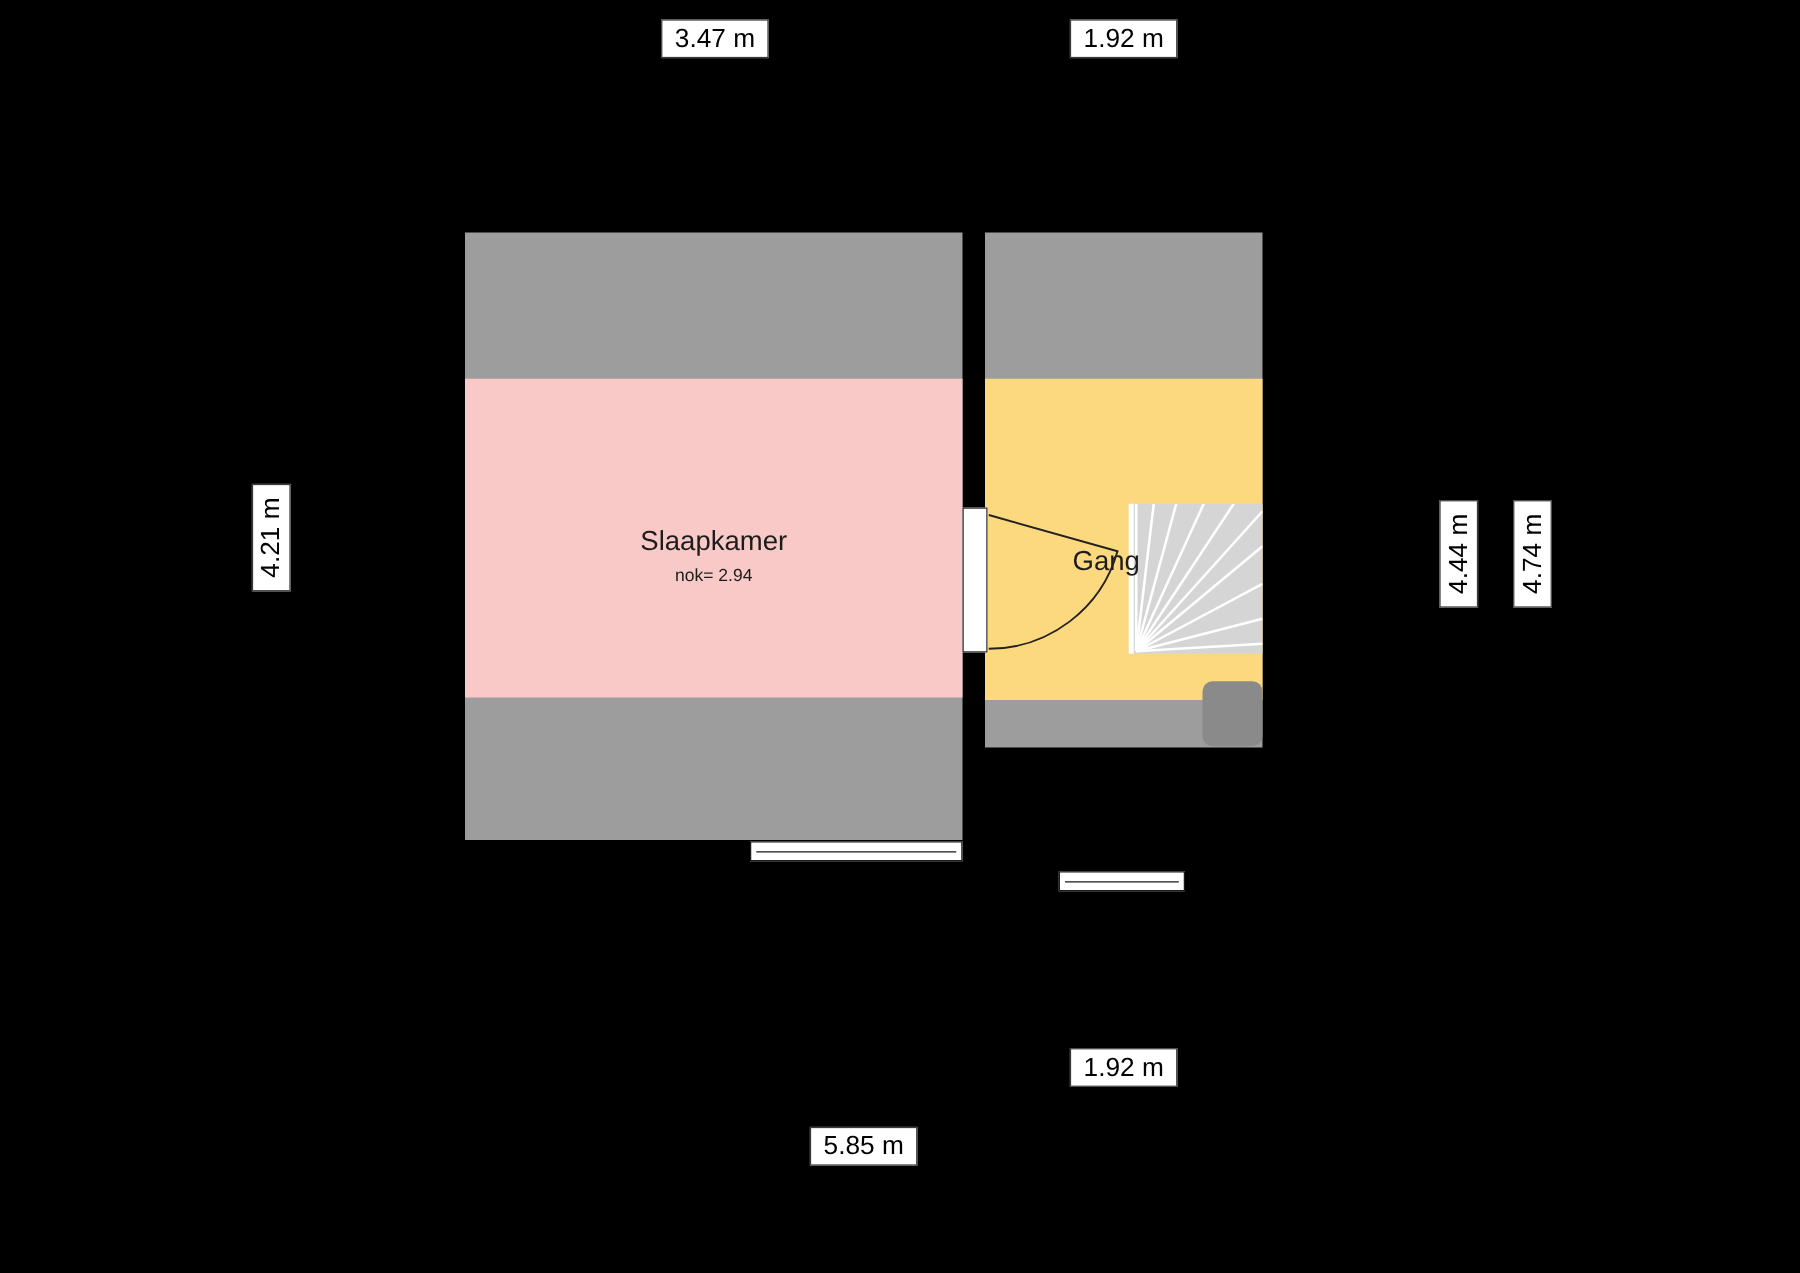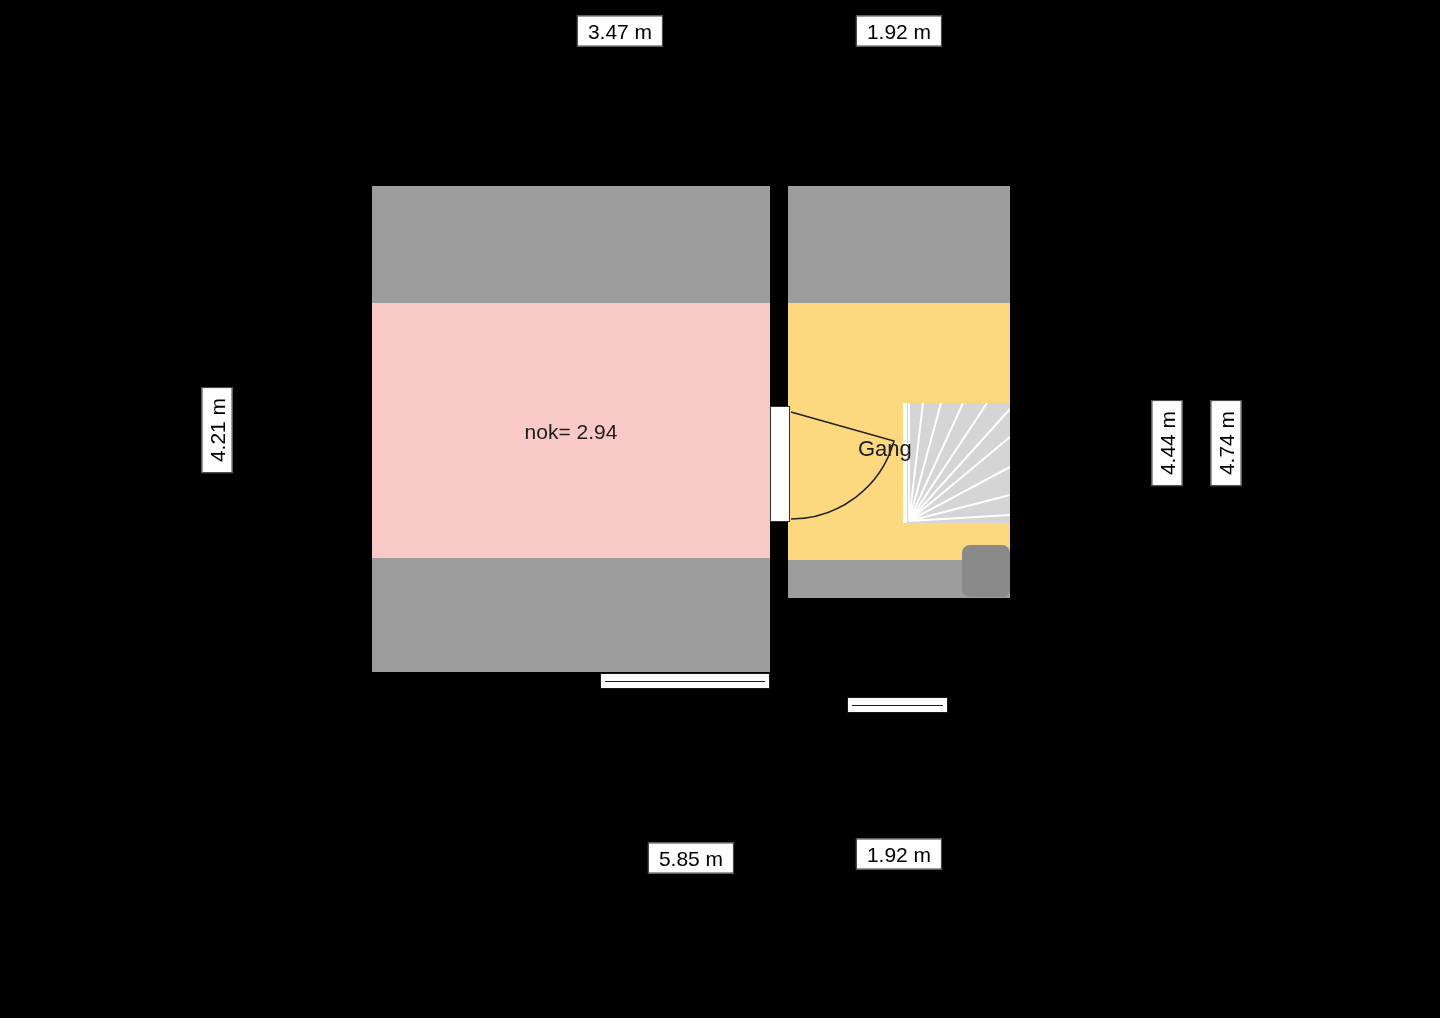--- a/index.html
+++ b/index.html
@@ -25,21 +25,21 @@
   .floor-slaapkamer { top: 117px; height: 255px; background: #f8c9c7; }
   .floor-gang       { top: 117px; height: 257px; background: #fcd87e; }
 
   .room-label {
     position: absolute;
     color: #1c1c1c;
     text-align: center;
     line-height: 1.55;
   }
   .label-slaapkamer { left: 0; right: 0; top: 230px; font-size: 22px; }
-  .label-slaapkamer .note { font-size: 21px; }
+  .label-slaapkamer .note { font-size: 14px; }
   .label-gang { left: 70px; top: 246px; font-size: 22px; }
 
   
   .stairs {
     position: absolute;
     left: 115px; top: 217px;
     width: 107px; height: 120px;
     background: #d5d5d5;
     border-left: 4px solid #ffffff;
     box-sizing: border-box;
@@ -101,20 +101,21 @@
   .dim.v { transform: translate(-50%, -50%) rotate(-90deg); }
 </style>
 </head>
 <body>
 
 <div class="plan">
 
   <div class="room room-slaapkamer">
     <div class="floor floor-slaapkamer"></div>
     <div class="room-label label-slaapkamer">
+      <div>Slaapkamer</div>
       <div class="note">nok= 2.94</div>
     </div>
   </div>
 
   <div class="room room-gang">
     <div class="floor floor-gang"></div>
 
     <div class="stairs">
       <svg width="103" height="120" viewBox="0 0 103 120">
         <g stroke="#ffffff" stroke-width="2" fill="none">
@@ -144,21 +145,21 @@
     <path d="M 3 6 L 106 35 A 107 107 0 0 1 3 113" stroke="#222222" stroke-width="1.5" fill="none"></path>
   </svg>
 
   <div class="window window-slaapkamer">
     <div class="window-inner"></div>
   </div>
   <div class="window window-gang">
     <div class="window-inner"></div>
   </div>
 
-  <div class="dim" style="left:572px; top:31px;margin-left:48px;">3.47 m</div>
+  <div class="dim" style="left:572px; top:31px;">3.47 m</div>
   <div class="dim" style="left:899px; top:31px;">1.92 m</div>
   <div class="dim v" style="left:217px; top:430px;">4.21 m</div>
   <div class="dim v" style="left:1167px; top:443px;">4.44 m</div>
   <div class="dim v" style="left:1226px; top:443px;">4.74 m</div>
   <div class="dim" style="left:899px; top:854px;">1.92 m</div>
-  <div class="dim" style="left:691px; top:858px;">5.85 m</div>
+  <div class="dim" style="left:691px; top:917px;">5.85 m</div>
 
 </div>
 
 </body></html>

